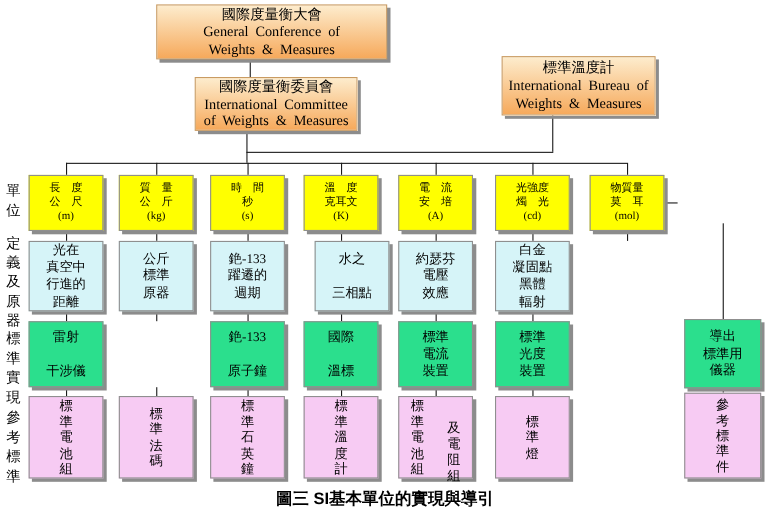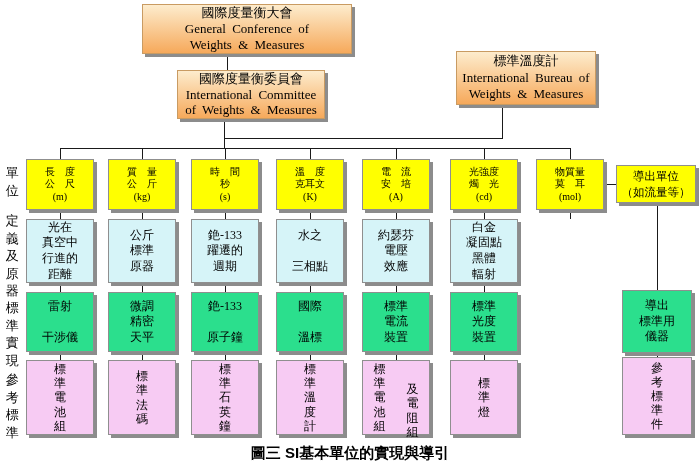--- a/index.html
+++ b/index.html
@@ -116,42 +116,38 @@
   <div class="box yellow" style="left:450px;top:159px;width:68px;height:51px">
     <div class="bl">光強度</div>
     <div class="bl">燭　光</div>
     <div class="bl">(cd)</div>
   </div>
   <div class="box yellow" style="left:536px;top:159px;width:68px;height:51px">
     <div class="bl">物質量</div>
     <div class="bl">莫　耳</div>
     <div class="bl">(mol)</div>
   </div>
-  <div class="box yellow small" style="left:616px;top:165px;width:80px;height:38px">
-    <div class="bl">導出單位</div>
-    <div class="bl">（如流量等）</div>
-  </div>
 
   <div class="box cyan" style="left:26px;top:219px;width:68px;height:64px">
     <div class="bl">光在</div>
     <div class="bl">真空中</div>
     <div class="bl">行進的</div>
     <div class="bl">距離</div>
   </div>
   <div class="box cyan" style="left:108px;top:219px;width:68px;height:64px">
     <div class="bl">公斤</div>
     <div class="bl">標準</div>
     <div class="bl">原器</div>
   </div>
   <div class="box cyan" style="left:191px;top:219px;width:68px;height:64px">
     <div class="bl">銫-133</div>
     <div class="bl">躍遷的</div>
     <div class="bl">週期</div>
   </div>
-  <div class="box cyan" style="left:276px;top:219px;width:68px;height:64px">
+  <div class="box cyan" style="left:286px;top:219px;width:68px;height:64px">
     <div class="bl">水之</div>
     <div class="bl"></div>
     <div class="bl">三相點</div>
   </div>
   <div class="box cyan" style="left:362px;top:219px;width:68px;height:64px">
     <div class="bl">約瑟芬</div>
     <div class="bl">電壓</div>
     <div class="bl">效應</div>
   </div>
   <div class="box cyan" style="left:450px;top:219px;width:68px;height:64px">
@@ -159,25 +155,20 @@
     <div class="bl">凝固點</div>
     <div class="bl">黑體</div>
     <div class="bl">輻射</div>
   </div>
 
   <div class="box green" style="left:26px;top:292px;width:68px;height:60px">
     <div class="bl">雷射</div>
     <div class="bl"></div>
     <div class="bl">干涉儀</div>
   </div>
-  <div class="box green" style="left:108px;top:292px;width:68px;height:60px">
-    <div class="bl">微調</div>
-    <div class="bl">精密</div>
-    <div class="bl">天平</div>
-  </div>
   <div class="box green" style="left:191px;top:292px;width:68px;height:60px">
     <div class="bl">銫-133</div>
     <div class="bl"></div>
     <div class="bl">原子鐘</div>
   </div>
   <div class="box green" style="left:276px;top:292px;width:68px;height:60px">
     <div class="bl">國際</div>
     <div class="bl"></div>
     <div class="bl">溫標</div>
   </div>

